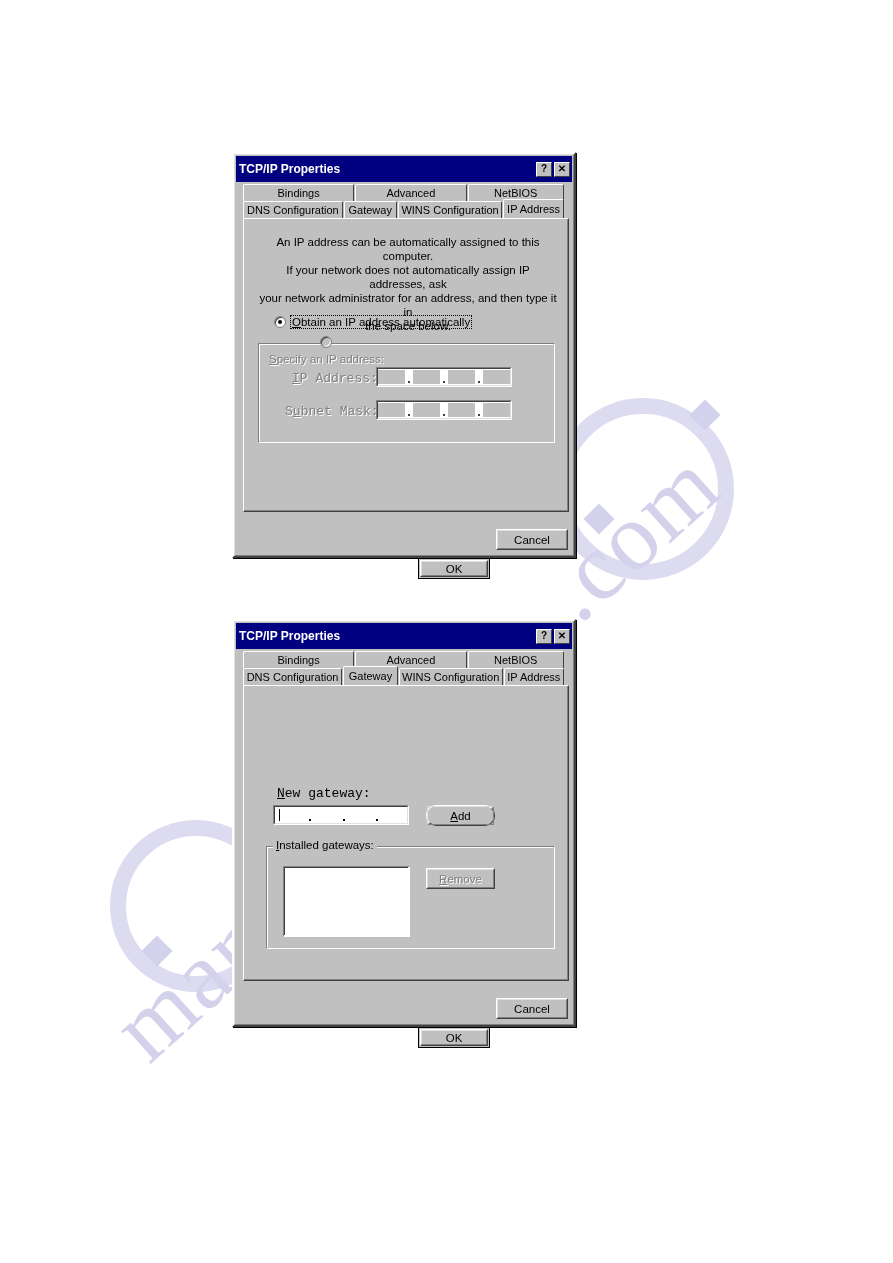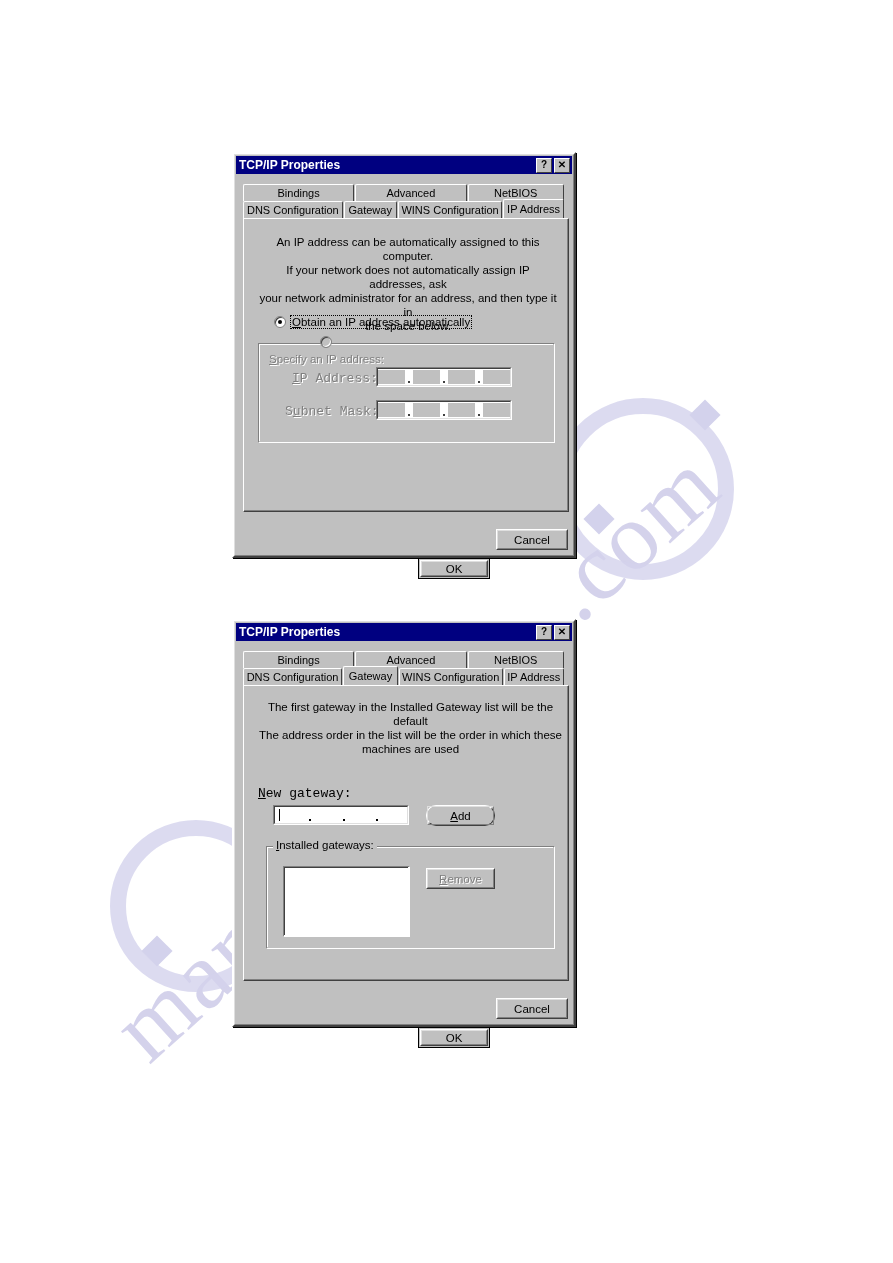--- a/index.html
+++ b/index.html
@@ -69,21 +69,21 @@
     border-top: 1px solid #dfdfdf;
     border-left: 1px solid #dfdfdf;
     border-right: 1px solid #808080;
     border-bottom: 1px solid #808080;
     box-sizing: border-box;
   }
 
   .titlebar {
     position: absolute;
     left: 2px; top: 2px; right: 2px;
-    height: 18px;
+    height: 26px;
     background: #000080;
     display: flex;
     align-items: center;
     padding: 0 2px 0 3px;
     box-sizing: border-box;
   }
   .title-text {
     color: #ffffff;
     font-size: 12px;
     font-weight: bold;
@@ -538,25 +538,22 @@
       </div>
       <div class="tab" style="width:64px;">
         <span>IP Address</span>
       </div>
     </div>
   </div>
 
   <div class="tabpage" style="left:9px; top:64px; width:326px; height:296px;">
     <div class="tabpage-in"></div>
 
-    <div class="body-text" style="left:14px; top:14px; width:305px;">The first gateway in the Installed Gateway list will be the default
-The address order in the list will be the order in which these
-machines are used</div>
-
-    <div class="field-label" style="left:14px; top:100px;"><span class="u">N</span><span>ew gateway:</span></div>
+
+    <div class="field-label" style="left:33px; top:100px;"><span class="u">N</span><span>ew gateway:</span></div>
     <div class="ipfield enabled" style="left:29px; top:119px; width:136px; height:20px;">
       <div class="ipfield-in">
         <span class="caret"></span>
         <span class="ipseg"></span>
         <span class="ipdot">
             <i></i>
           </span>
         <span class="ipseg"></span>
         <span class="ipdot">
             <i></i>

